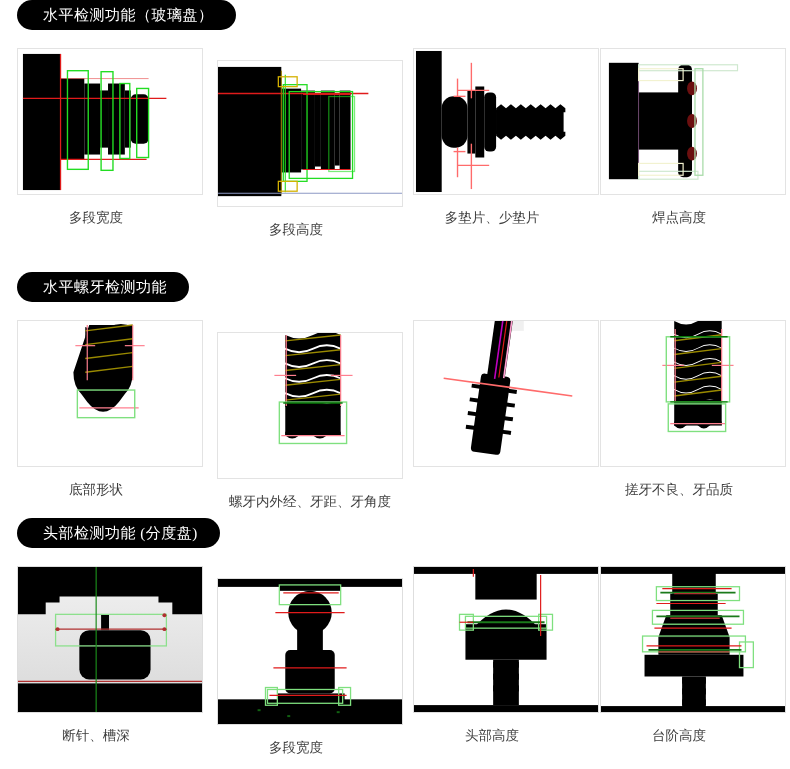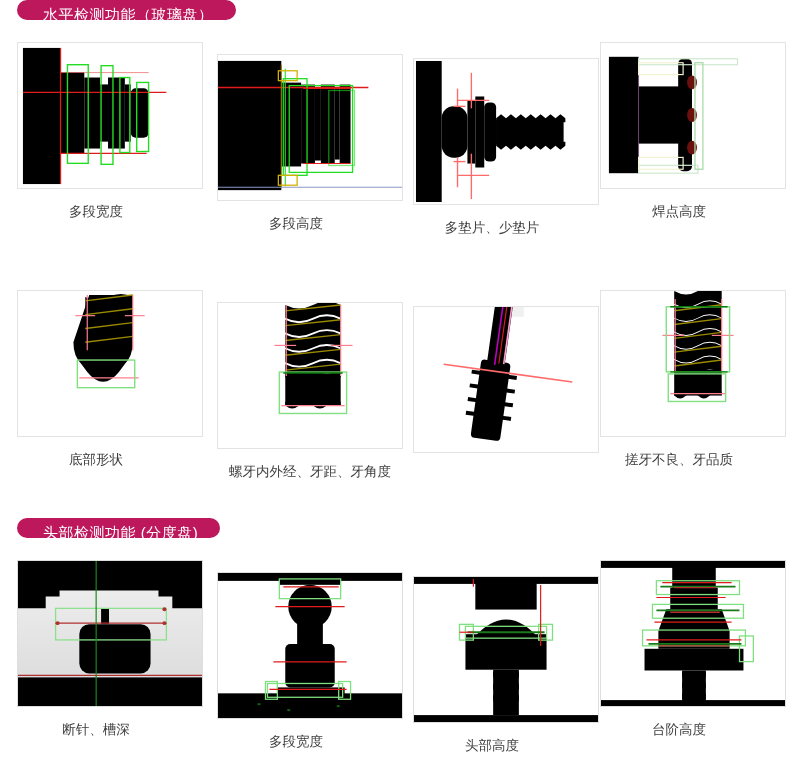--- a/index.html
+++ b/index.html
@@ -25,46 +25,46 @@
 
   
   .section { position: relative; }
   #sec-0 { position: absolute; left: 0; top: 0;   width: 790px; }
   #sec-1 { position: absolute; left: 0; top: 272px; width: 790px; }
   #sec-2 { position: absolute; left: 0; top: 518px; width: 790px; }
 
   .badge {
     display: inline-block;
     margin-left: 17px;
-    background: #be185d;
+    background: #000000;
     color: #ffffff;
     font-size: 15px;
     line-height: 30px;
-    height: 20px;
+    height: 30px;
     padding: 0 22px 0 26px;
     border-radius: 16px;
     white-space: nowrap;
     letter-spacing: 0.5px;
-    font-family: Liberation Sans, sans-serif;
+    font-family: Liberation Serif, serif;
   }
 
   .row {
     position: relative;
     margin-top: 18px;
     height: 185px;
   }
 
   .cell {
     position: absolute;
     top: 0;
     width: 158px;
   }
   .cell.c0 { left: 17px;  }
   .cell.c1 { left: 217px; margin-top: 12px; }
-  .cell.c2 { left: 413px; margin-top: 16px; }
+  .cell.c2 { left: 413px; }
   .cell.c3 { left: 600px; }
 
   .thumb {
     width: 186px;
     height: 147px;
     border: 1px solid #e3e3e3;
     background: #ffffff;
     box-sizing: border-box;
     overflow: hidden;
     position: relative;
@@ -214,20 +214,21 @@
             </g>
           </svg>
         </div>
         <div class="caption">焊点高度</div>
       </div>
 
     </div>
   </div>
 
   <div class="section" id="sec-1">
+    <div class="badge">水平螺牙检测功能</div>
 
     <div class="row">
 
       <div class="cell c0">
         <div class="thumb">
           <svg viewBox="0 0 186 147" preserveAspectRatio="none">
             <rect x="0" y="0" width="186" height="147" fill="#ffffff"></rect>
             <path d="M72 4 h44 v48 q0 14 -8 22 l-6 8 q-8 10 -16 10 q-8 0 -16 -10 l-6 -8 q-8 -8 -8 -22 z" fill="#000"></path>
             <g fill="#000">
               <path d="M68 6 q12 6 24 0 q12 -6 24 0 v10 q-12 -6 -24 0 q-12 6 -24 0z"></path>

